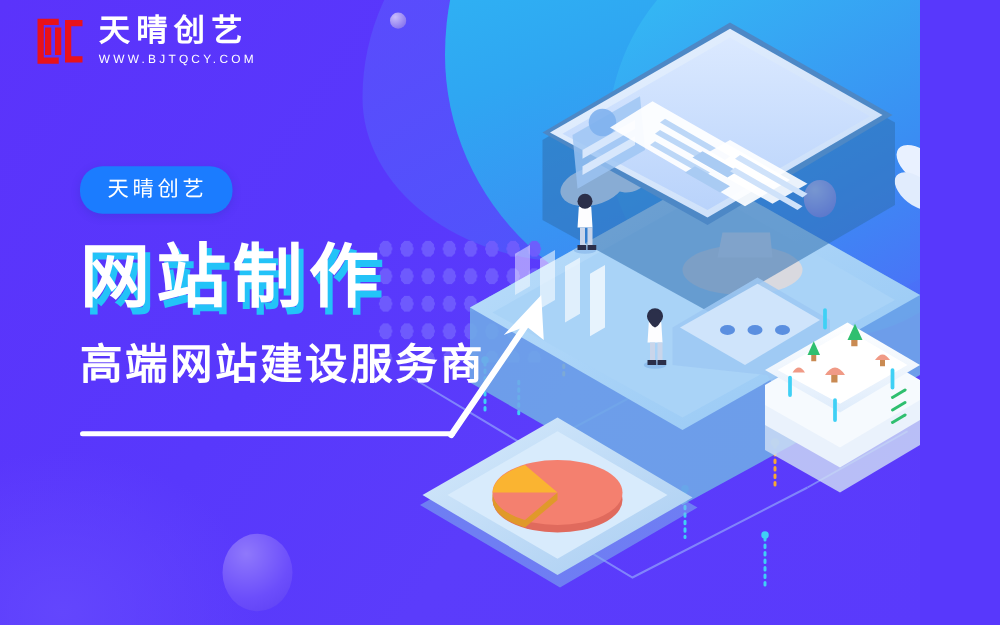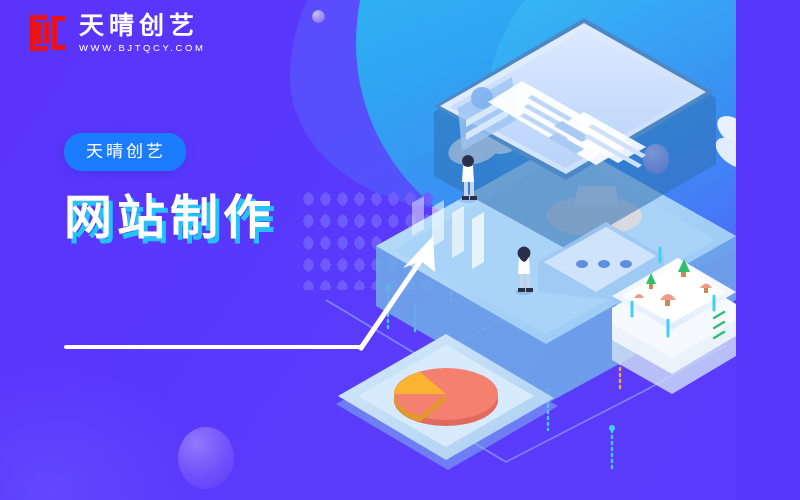--- a/index.html
+++ b/index.html
@@ -64,21 +64,21 @@
 
   
   .content{position:absolute;left:64px;top:133px;width:420px;}
   .badge{
     display:inline-block;background:#1b7cff;color:#ffffff;
     font-size:17px;letter-spacing:3px;line-height:1;
     padding:10px 20px 11px 22px;border-radius:18px;
     box-shadow:0 2px 8px rgba(10,50,140,.18);
   }
   .headline{
-    margin:22px 0 0 0;font-size:48px;font-weight:bold;color:#ffffff;
+    margin:22px 0 0 0;font-size:56px;font-weight:bold;color:#ffffff;
     letter-spacing:5px;line-height:1.05;white-space:nowrap;
     text-shadow:4px 5px 0 #23c3f8;
   }
   .subline{
     margin:22px 0 0 0;font-size:34px;color:#ffffff;font-weight:bold;
     letter-spacing:2px;line-height:1.1;white-space:nowrap;
   }
   .rule{
     position:absolute;left:64px;top:345px;width:300px;height:4px;
     background:#ffffff;border-radius:2px;
@@ -319,20 +319,21 @@
     </div>
     <div class="logo-text">
       <div class="logo-cn">天晴创艺</div>
       <div class="logo-url">WWW.BJTQCY.COM</div>
     </div>
   </div>
 
   <div class="content">
     <div class="badge">天晴创艺</div>
     <h1 class="headline">网站制作</h1>
+    <h2 class="subline">高端网站建设服务商</h2>
   </div>
 
   <div class="rule"></div>
 
   <div class="arrow-wrap">
     <svg width="110" height="125" viewBox="0 0 110 125">
       <path d="M6 120 L70 26" stroke="#ffffff" stroke-width="5" fill="none" stroke-linecap="round"></path>
       <path d="M78 8 L80 44 L66 33 L48 40 Z" fill="#ffffff"></path>
     </svg>
   </div>

